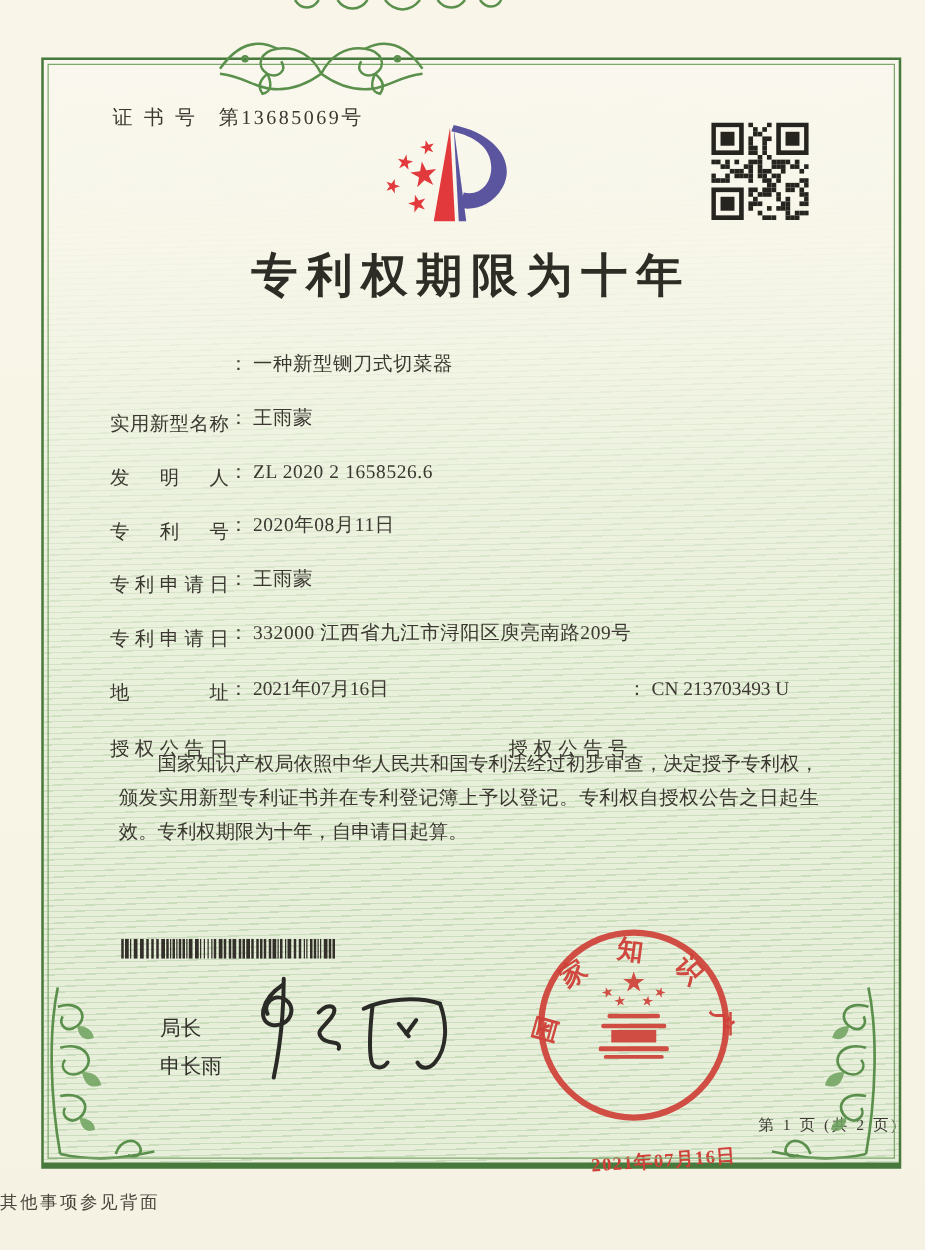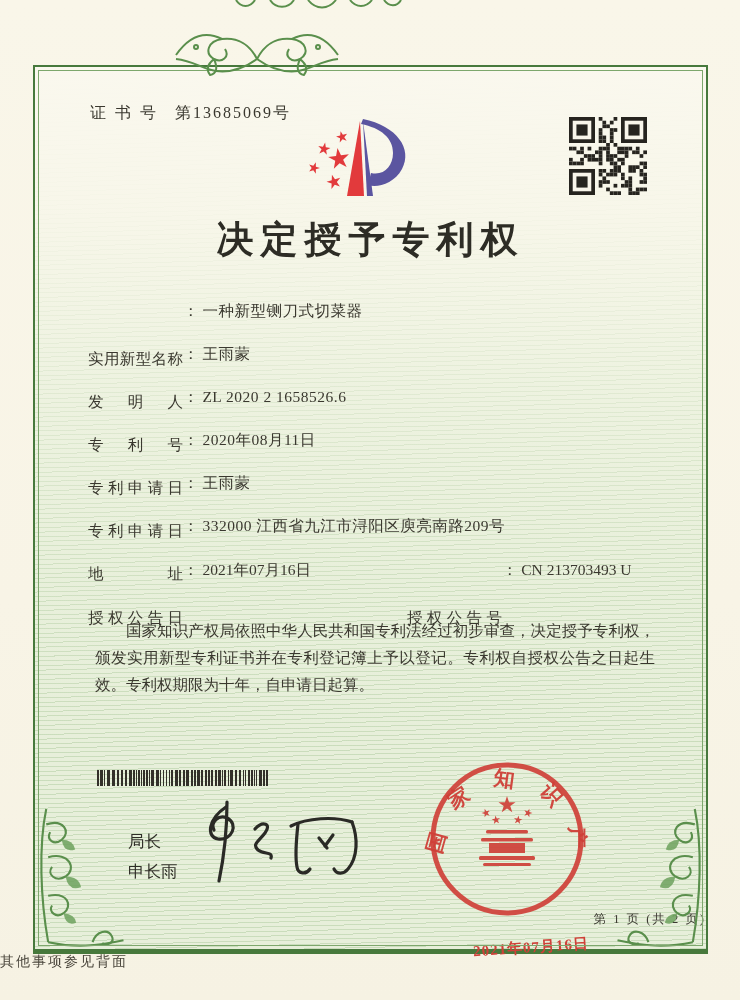--- a/index.html
+++ b/index.html
@@ -2,28 +2,28 @@
 <html><head>
 <meta charset="utf-8">
 <style>
   html,body{margin:0;padding:0;}
   body{width:740px;height:1000px;overflow:hidden;
        font-family:"Liberation Serif","DejaVu Serif",serif;
        background:#efeadb;}
   .page{position:relative;width:740px;height:1000px;
         background:linear-gradient(180deg,#f9f6e9 0%,#f8f4e6 60%,#f6f2e3 100%);}
   
-  .frame{position:absolute;left:33px;top:65px;width:671px;height:882px;
+  .frame{position:absolute;left:33px;top:46px;width:671px;height:882px;
          border:2px solid #47793c;border-bottom-width:5px;
          background-color:#e7efda;
          background-image:
            linear-gradient(180deg,rgba(250,248,238,1) 0%,rgba(249,247,235,.92) 16%,
              rgba(243,245,229,.55) 36%,rgba(236,242,221,.18) 58%,rgba(233,240,217,0) 78%),
            repeating-linear-gradient(178.6deg,rgba(126,172,108,.28) 0px,rgba(126,172,108,.28) 1px,
-             rgba(233,240,217,0) 1px,rgba(233,240,217,0) 4.6px);}
+             rgba(233,240,217,0) 1px,rgba(233,240,217,0) 4.6px); padding-left: 13px;}
   .frame::after{content:"";position:absolute;inset:3px;border:1px solid #7da76c;pointer-events:none;}
   .abs{position:absolute;}
   
   .certno{left:55px;top:36px;font-size:16px;color:#3a382f;}
   .certno .lab{letter-spacing:9px;margin-right:10px;}
   .certno .val{letter-spacing:2px;}
   .title{left:0;top:148px;width:100%;text-align:center;font-size:37px;font-weight:700;
          letter-spacing:7px;color:#2d2c25;}
   .fields{left:53px;top:232px;width:585px;font-size:15.5px;color:#3a382f;}
   .frow{height:24px;line-height:24px;margin-bottom:19px;white-space:nowrap;}
@@ -201,21 +201,21 @@
         <rect x="1" y="1" width="5" height="5" fill="#f8f5ea"></rect>
         <rect x="2" y="2" width="3" height="3" fill="#26241f"></rect>
         <rect x="14" y="0" width="7" height="7" fill="#26241f"></rect>
         <rect x="15" y="1" width="5" height="5" fill="#f8f5ea"></rect>
         <rect x="16" y="2" width="3" height="3" fill="#26241f"></rect>
         <rect x="0" y="14" width="7" height="7" fill="#26241f"></rect>
         <rect x="1" y="15" width="5" height="5" fill="#f8f5ea"></rect>
         <rect x="2" y="16" width="3" height="3" fill="#26241f"></rect>
       </svg>
 
-    <div class="abs title">决定授予专利权</div>
+    <div class="abs title">专利权期限为十年</div>
 
     <div class="abs fields">
       <div class="frow">
         <span class="flabel">实用新型名称</span><span>：</span> <span class="fvalue">一种新型铡刀式切菜器</span>
       </div>
       <div class="frow">
         <span class="flabel">发明人</span><span>：</span> <span class="fvalue">王雨蒙</span>
       </div>
       <div class="frow">
         <span class="flabel">专利号</span><span>：</span> <span class="fvalue">ZL 2020 2 1658526.6</span>

